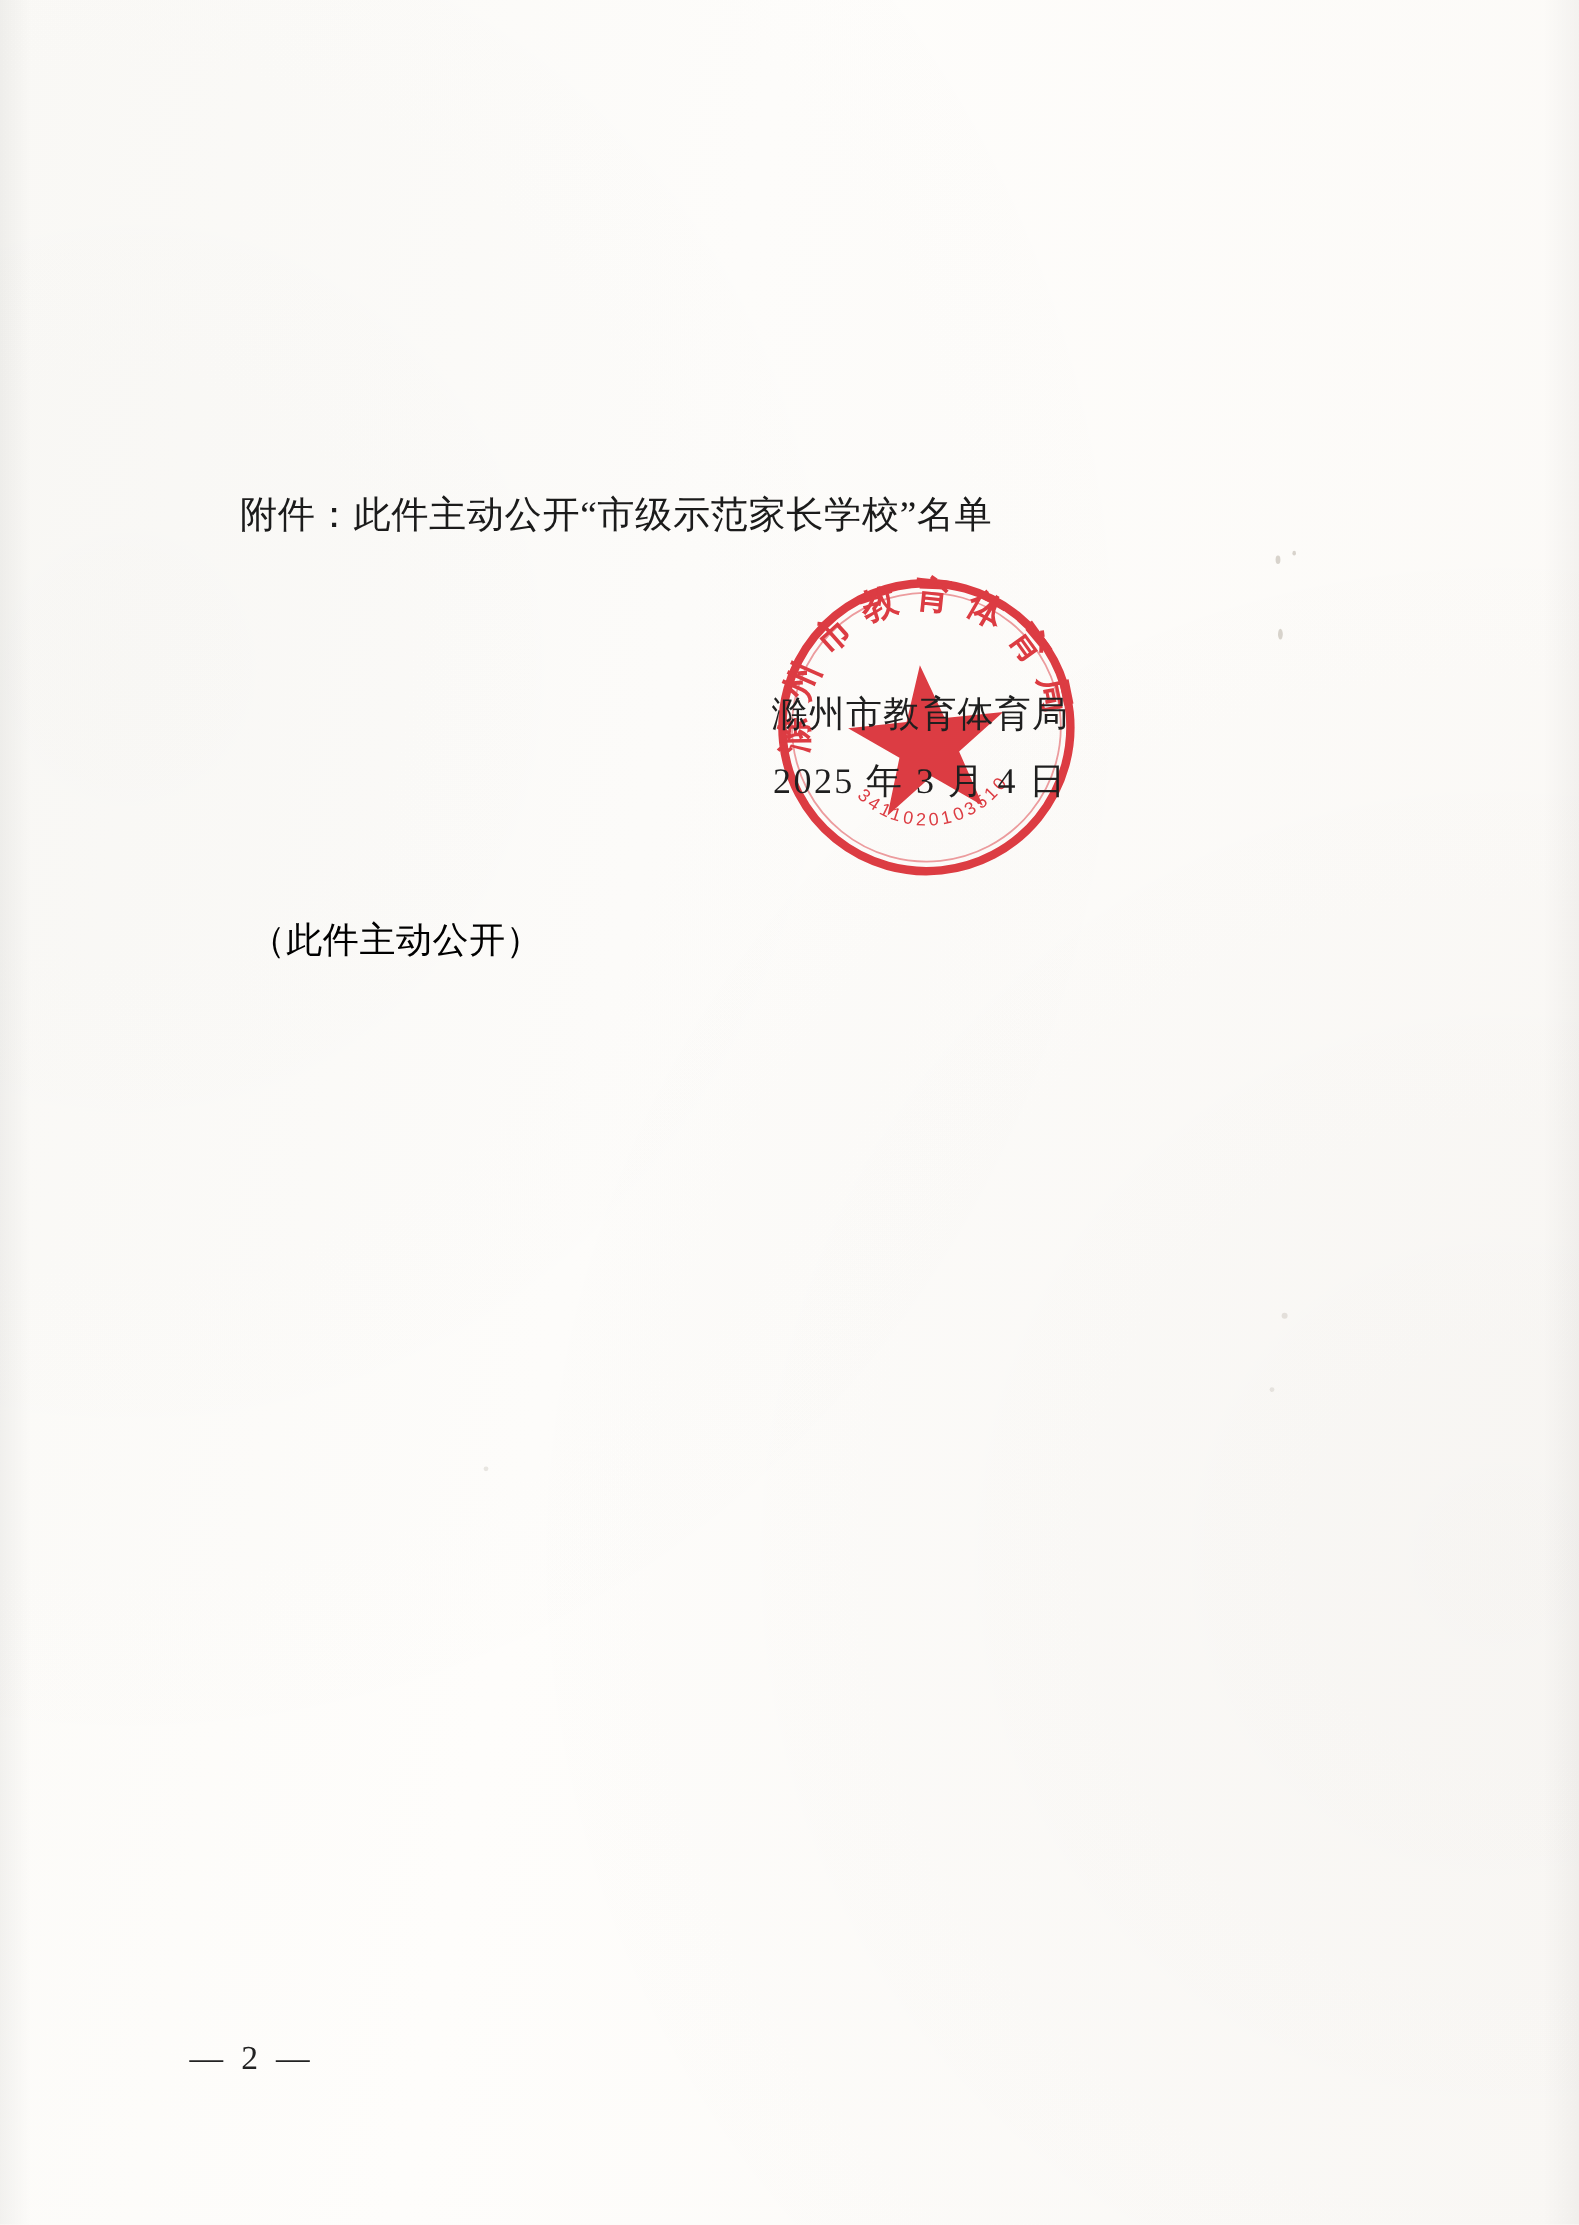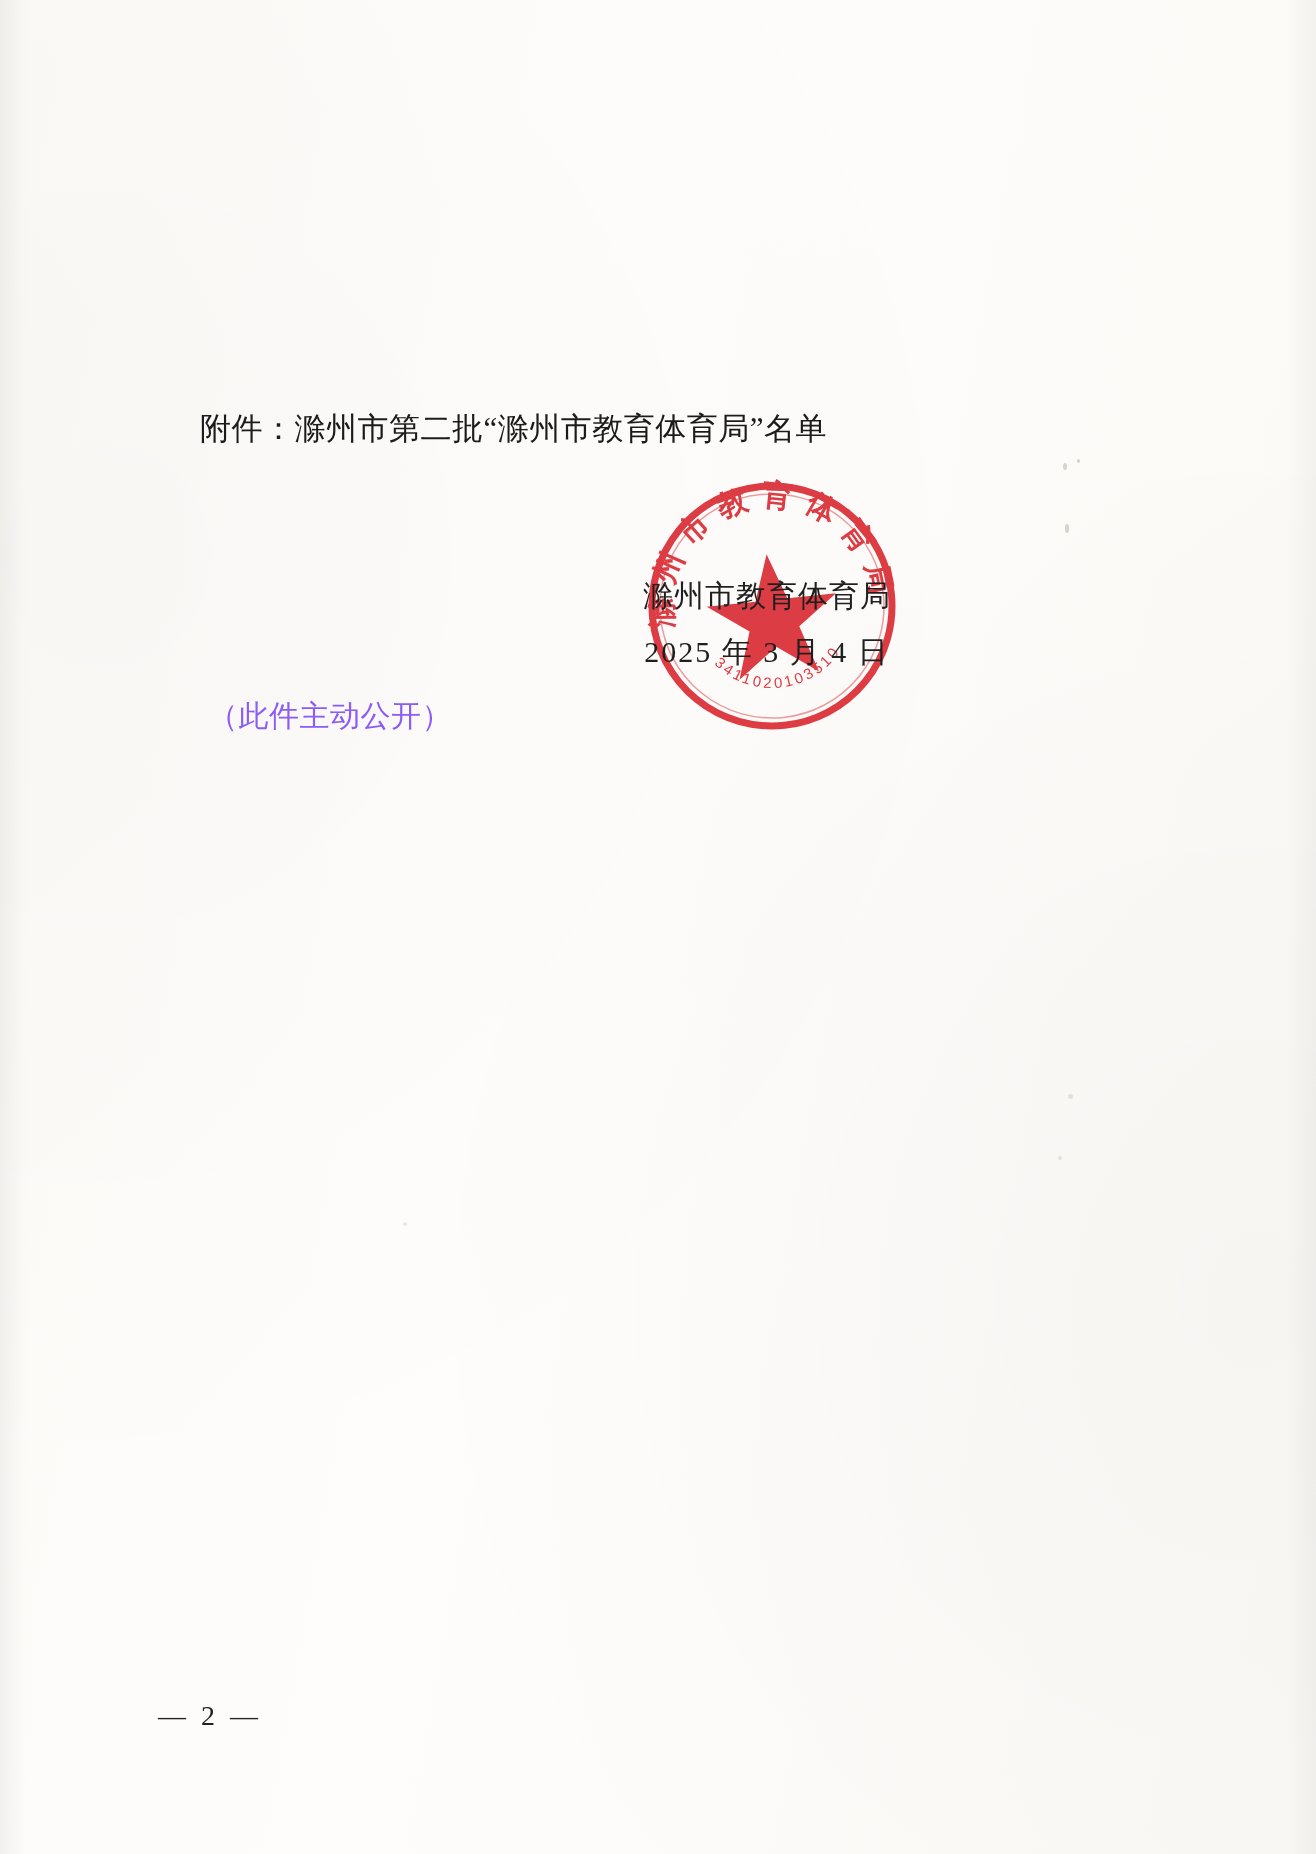--- a/index.html
+++ b/index.html
@@ -99,25 +99,25 @@
     left: 472px;
     width: 256px;
     height: 256px;
     transform: rotate(-6deg);
     opacity: 0.88;
     pointer-events: none;
   }
   .seal svg { display: block; }
   .public-note {
     position: absolute;
-    top: 696px;
+    top: 763px;
     left: 36px;
     font-size: 30px;
     letter-spacing: 0.5px;
-    color: #8b5cf6;
+    color: #000000;
     white-space: nowrap;
   }
   .page-number {
     position: absolute;
     left: 158px;
     bottom: 122px;
     font-size: 28px;
     color: #222;
     letter-spacing: 4px;
     white-space: nowrap;
@@ -133,21 +133,21 @@
 <div class="speck" style="left:1063px;top:463px;width:4px;height:7px;"></div>
 <div class="speck" style="left:1077px;top:459px;width:3px;height:4px;"></div>
 <div class="speck" style="left:1065px;top:524px;width:4px;height:9px;"></div>
 <div class="speck" style="left:1068px;top:1094px;width:5px;height:5px;opacity:0.35;"></div>
 <div class="speck" style="left:1058px;top:1156px;width:4px;height:4px;opacity:0.3;"></div>
 <div class="speck" style="left:403px;top:1222px;width:4px;height:4px;opacity:0.3;"></div>
 
 <div class="content">
 
 
-  <div class="attachment">附件：滁州市第二批“滁州市教育体育局”名单</div>
+  <div class="attachment">附件：此件主动公开“市级示范家长学校”名单</div>
 
   <div class="seal">
     <svg width="256" height="256" viewBox="0 0 256 256" aria-hidden="true">
       <circle cx="128" cy="128" r="120" fill="none" stroke="#d8222a" stroke-width="7"></circle>
       <circle cx="128" cy="128" r="112" fill="none" stroke="#d8222a" stroke-width="1.5" opacity="0.5"></circle>
       <path id="sealArcTop" d="M 28 128 A 100 100 0 0 1 228 128" fill="none"></path>
       <text font-family="'Liberation Serif', serif" font-size="30" font-weight="bold" fill="#d8222a" letter-spacing="12">
         <textPath href="#sealArcTop" startOffset="50%" text-anchor="middle">滁州市教育体育局</textPath>
       </text>
       <path id="sealArcBottom" d="M 46 128 A 82 82 0 0 0 210 128" fill="none"></path>

